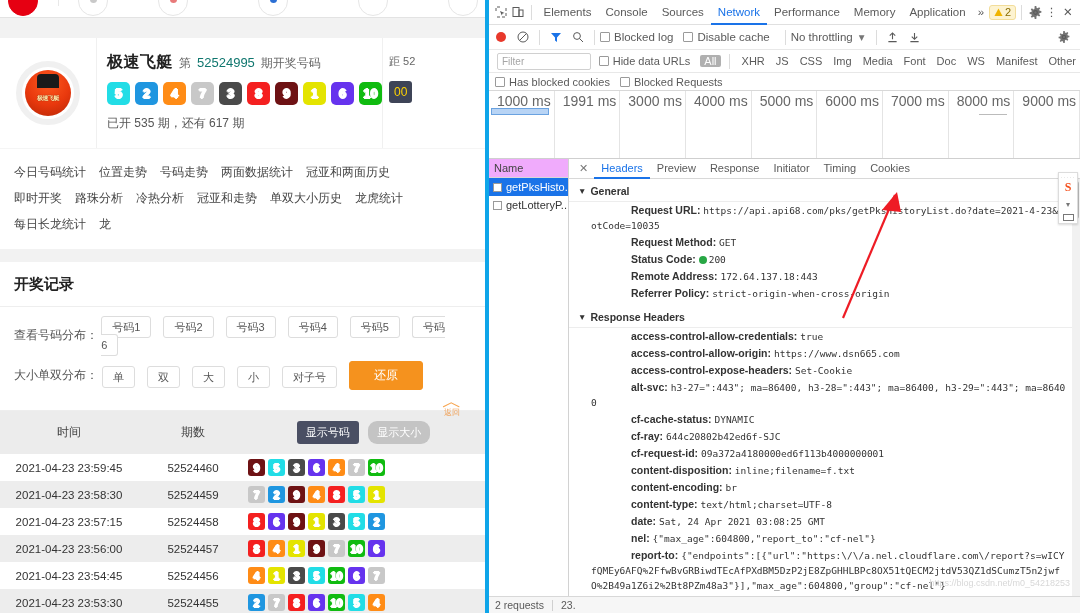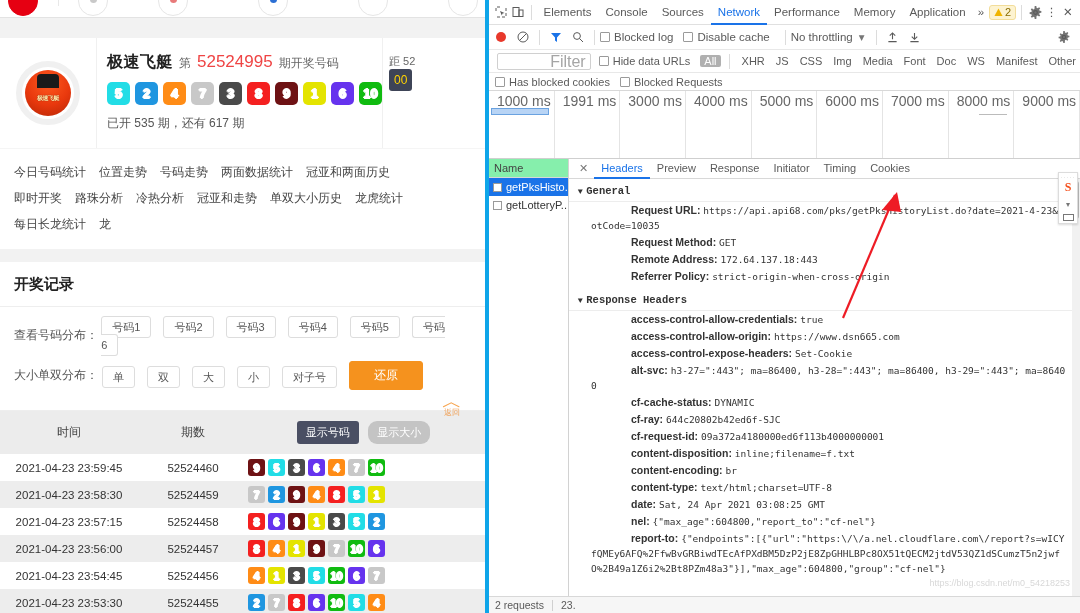--- a/index.html
+++ b/index.html
@@ -27,37 +27,37 @@
   .logo-ball { width:46px;height:46px;border-radius:50%;
        background:radial-gradient(circle at 50% 28%, #ff5a1f 0%, #e8380d 55%, #b52605 100%);
        display:flex;align-items:center;justify-content:center;position:relative;overflow:hidden;}
   .logo-ball:before{content:"";position:absolute;top:4px;left:12px;width:22px;height:14px;background:#1a1a1a;border-radius:4px 4px 0 0;}
   .logo-ball span{position:relative;color:#ffe9a8;font-size:6px;font-weight:bold;letter-spacing:-0.5px;transform:translateY(5px);text-shadow:0 0 1px #7a1500;}
 
   .head-main { flex:1; padding:14px 0 0 10px; }
   .title-row { display:flex; align-items:baseline; gap:6px; font-size:13px; }
   .t-name { font-size:16px; font-weight:bold; color:#222; letter-spacing:0.5px;}
   .t-gray { color:#666; font-size:12px;}
-  .t-issue { color:#ef4444; font-size:17px; font-weight:500;}
+  .t-issue { color:#0f766e; font-size:13px; font-weight:500;}
 
   .balls { display:flex; gap:5px; margin-top:9px;}
   .ball { width:23px;height:23px;border-radius:5px;display:flex;align-items:center;justify-content:center;
           color:#fff;font-size:13px;font-weight:bold;text-shadow:-1px 0 #fff,0 1px #fff,1px 0 #fff,0 -1px #fff;}
   .ball.small { width:17px;height:17px;border-radius:3px;font-size:11px;}
   .ball.c1{background:#e4e400;} .ball.c2{background:#1f96e0;} .ball.c3{background:#4a4a4a;}
   .ball.c4{background:#ff8c16;} .ball.c5{background:#22dde6;} .ball.c6{background:#6633ee;}
   .ball.c7{background:#c8c8c8;} .ball.c8{background:#f42020;} .ball.c9{background:#6e1214;}
   .ball.c10{background:#10bb10;}
   .ball.c1,.ball.c7{color:#fff;}
 
   .subinfo { margin-top:10px; font-size:12px; color:#555;}
 
   .head-right { width:104px; border-left:1px solid #f0f0f0; padding:16px 0 0 6px; position:relative;}
   .dist { font-size:11px; color:#666;}
-  .cd-box { display:flex; gap:2px;}
+  .cd-box { margin-top:12px; display:flex; gap:2px;}
   .cd-cell { background:#3e4457;color:#ffd300;font-size:12px;padding:4px 5px;border-radius:3px;}
 
   .navbar { background:#fff; padding:10px 14px 12px; font-size:12px; color:#444; line-height:26px; border-top:1px solid #f5f5f5;}
   .navbar a { color:#444; text-decoration:none; margin-right:13px; white-space:nowrap;}
 
   .sec-gap { height:13px; background:#f2f2f2;}
 
   .record-card { background:#fff; }
   .rec-title { font-size:15px; font-weight:bold; color:#222; padding:13px 14px 12px; border-bottom:1px solid #eee;}
   .filters { padding:10px 14px 12px; border-bottom:1px solid #eee; position:relative;}
@@ -93,45 +93,45 @@
   .dt-tab.active{ color:#1a73e8; box-shadow:inset 0 -2px 0 #1a73e8;}
   .spacer{ flex:1;}
   .warnbadge{ display:flex;align-items:center;gap:2px;color:#8a6d00;font-size:11px; background:#fdf3d0;border:1px solid #f2dd9a;border-radius:3px;padding:0 4px;height:15px;}
 
   .dt-row2{ height:25px; display:flex; align-items:center; border-bottom:1px solid #e8e8e8; padding:0 5px; font-size:11.5px; color:#444;}
   .recdot{ width:10px;height:10px;border-radius:50%;background:#e8382b; margin:0 6px 0 2px;}
   .cbx{ width:10px;height:10px;border:1px solid #9a9a9a;border-radius:1px;display:inline-block;background:#fff;vertical-align:-1px;margin-right:4px;}
   .lbl-chk{ margin-right:10px; color:#5a5a5a; white-space:nowrap;}
 
   .dt-row3{ height:23px; display:flex; align-items:center; border-bottom:1px solid #e8e8e8; font-size:11px; color:#5a5a5a;}
-  .filterbox{ width:125px; border:1px solid #d0d0d0; border-radius:2px; height:17px; line-height:16px; font-size:16px; color:#a5a5a5; padding:0 4px; margin:0 8px;text-align:right;}
+  .filterbox{ width:125px; border:1px solid #d0d0d0; border-radius:2px; height:17px; line-height:16px; font-size:10px; color:#a5a5a5; padding:0 4px; margin:0 8px;}
   .ftype{ padding:0 4px; cursor:default;}
   .ftype.sel{ background:#b0b0b0; color:#fff; border-radius:2px;}
 
   .dt-row4{ height:18px; display:flex; align-items:center; border-bottom:1px solid #d8d8d8; font-size:11px; color:#5a5a5a; padding-left:6px;}
 
   .timeline{ height:68px; border-bottom:1px solid #cfcfcf; display:flex; position:relative; background:#fff;}
   .tl-col{ flex:1; border-right:1px solid #e4e4e4; position:relative;}
   .tl-lbl{ position:absolute; top:2px; right:3px; font-size:14px; color:#666;}
   .tl-bar{ position:absolute; left:2px; top:17px; width:58px; height:7px; background:#b8d4f5; border:1px solid #6aa2e0;}
   .tl-mark{ position:absolute; top:23px; right:6px; width:28px; height:1px; background:#bbb;}
 
   .dt-split{ display:flex; height:calc(613px - 25px - 25px - 23px - 18px - 68px); }
   .reqlist{ width:80px; border-right:1px solid #d2d2d2; font-size:11px;}
-  .req-h{ background:#86efac; border-bottom:1px solid #d8d8d8; padding:3px 5px; color:#444;}
+  .req-h{ background:#f0abfc; border-bottom:1px solid #d8d8d8; padding:3px 5px; color:#444;}
   .req-item{ display:flex; align-items:center; gap:4px; padding:3px 4px; white-space:nowrap; overflow:hidden;}
   .req-item.sel{ background:#1a73e8; color:#fff;}
   .sq{ width:9px;height:9px;border:1px solid #9a9a9a;background:#fff;flex:0 0 auto;}
 
   .detail{ flex:1; display:flex; flex-direction:column; min-width:0;}
   .det-tabs{ height:20px; display:flex; align-items:center; border-bottom:1px solid #d8d8d8; font-size:11px; color:#5a5a5a; padding-left:4px;}
   .det-tab{ padding:0 7px; height:20px; line-height:19px;}
   .det-tab.active{ color:#1a73e8; box-shadow:inset 0 -2px 0 #1a73e8;}
   .det-body{ flex:1; overflow:hidden; position:relative; font-size:10.5px; line-height:15px; padding:3px 0 0 0;}
-  .grp-title{ font-weight:bold; color:#333; font-size:10.5px; padding:2px 0 2px 8px; border-bottom:1px solid #ededed;font-family:Liberation Mono, monospace;}
+  .grp-title{ font-weight:bold; color:#333; font-size:10.5px; padding:2px 0 2px 8px; border-bottom:1px solid #ededed;}
   .grp-title .tri{ display:inline-block; transform:scale(0.8); margin-right:3px;}
   .hline{ padding:1px 14px 1px 22px; color:#333; word-break:break-all;}
   .hk{ font-weight:bold; font-family:"Liberation Sans",sans-serif;padding-left:40px;}
   .hv{ font-family:"DejaVu Sans Mono", monospace; font-size:9.5px; color:#333;}
   .statusdot{ display:inline-block;width:8px;height:8px;border-radius:50%;background:#28a745;vertical-align:-1px;margin-right:2px;}
   .grp-spacer{ height:6px; }
 
   .dt-status{ position:absolute; left:0; bottom:0; width:595px; height:17px; border-top:1px solid #d8d8d8;
       background:#f6f6f6; font-size:10.5px; color:#5a5a5a; display:flex; align-items:center; padding-left:6px; z-index:5;}
   .dt-status .sv{ margin-right:8px;}
@@ -515,20 +515,21 @@
             <span class="det-tab">Initiator</span>
             <span class="det-tab">Timing</span>
             <span class="det-tab">Cookies</span>
           </span>
       </div>
       <div class="det-body">
         <div class="grp-title"><span class="tri">▼</span><span>General</span></div>
         <div id="gen-items">
             <div class="hline"><span class="hk">Request URL: </span><span class="hv">https://api.api68.com/pks/getPksHistoryList.do?date=2021-4-23&amp;lotCode=10035</span></div>
             <div class="hline"><span class="hk">Request Method: </span><span class="hv">GET</span></div>
+            <div class="hline"><span class="hk">Status Code: </span><span class="statusdot"></span><span class="hv">200</span></div>
             <div class="hline"><span class="hk">Remote Address: </span><span class="hv">172.64.137.18:443</span></div>
             <div class="hline"><span class="hk">Referrer Policy: </span><span class="hv">strict-origin-when-cross-origin</span></div>
           </div>
         <div class="grp-spacer"></div>
         <div class="grp-title"><span class="tri">▼</span><span>Response Headers</span></div>
         <div id="resp-items">
             <div class="hline"><span class="hk">access-control-allow-credentials: </span><span class="hv">true</span></div>
             <div class="hline"><span class="hk">access-control-allow-origin: </span><span class="hv">https://www.dsn665.com</span></div>
             <div class="hline"><span class="hk">access-control-expose-headers: </span><span class="hv">Set-Cookie</span></div>
             <div class="hline"><span class="hk">alt-svc: </span><span class="hv">h3-27=":443"; ma=86400, h3-28=":443"; ma=86400, h3-29=":443"; ma=86400</span></div>

